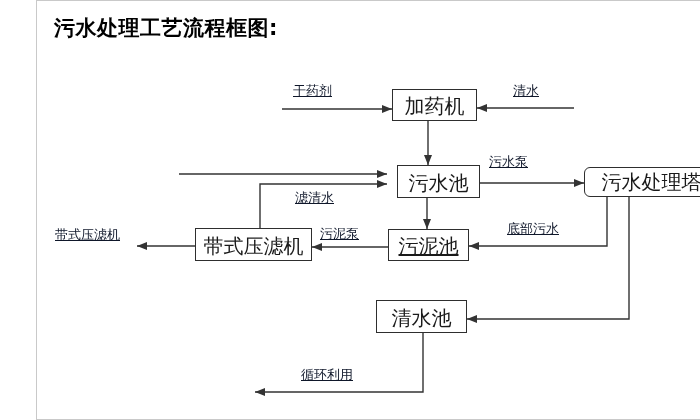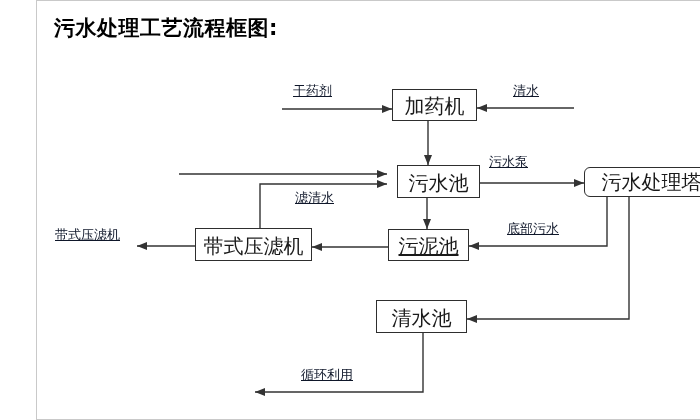--- a/index.html
+++ b/index.html
@@ -119,18 +119,19 @@
 
   <div class="elabel" style="left:476px; top:81px;">清水</div>
 
 
   <div class="elabel" style="left:258px; top:188px;">滤清水</div>
 
   <div class="elabel" style="left:452px; top:152px;">污水泵</div>
 
   <div class="elabel" style="left:470px; top:219px;">底部污水</div>
 
+  <div class="elabel" style="left:283px; top:224px;">污泥泵</div>
 
   <div class="elabel" style="left:18px; top:225px;">带式压滤机</div>
 
   <div class="elabel" style="left:264px; top:365px;">循环利用</div>
 
 </div>
 
 </body></html>

